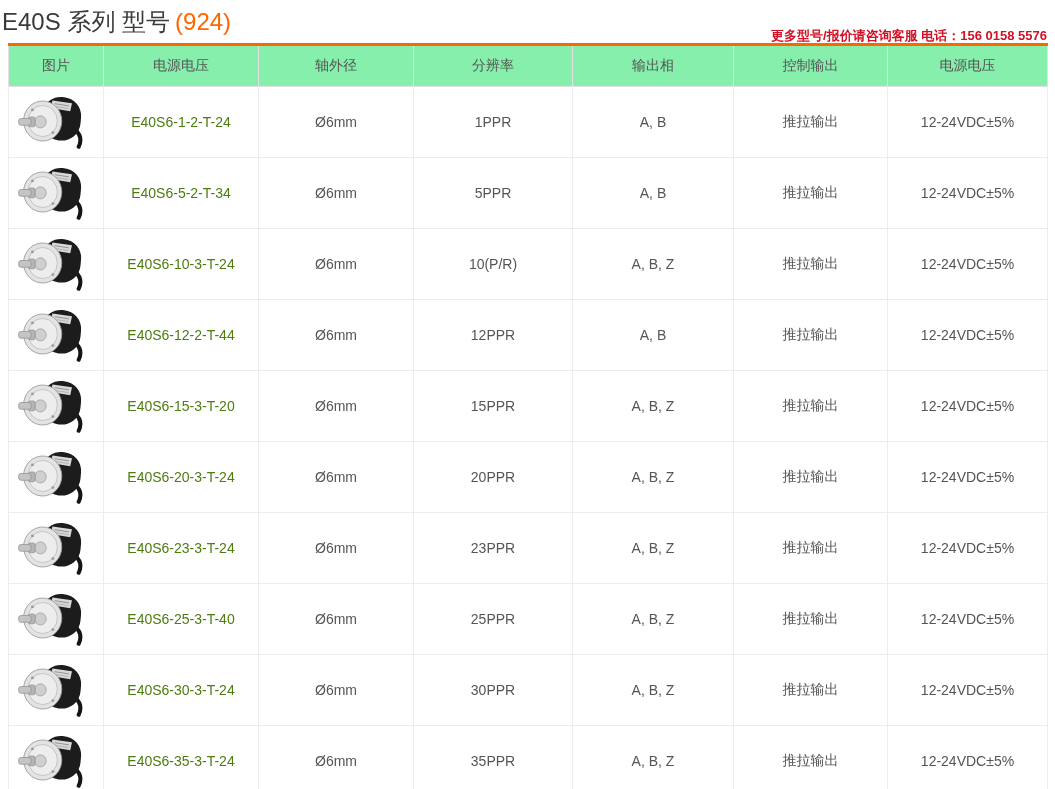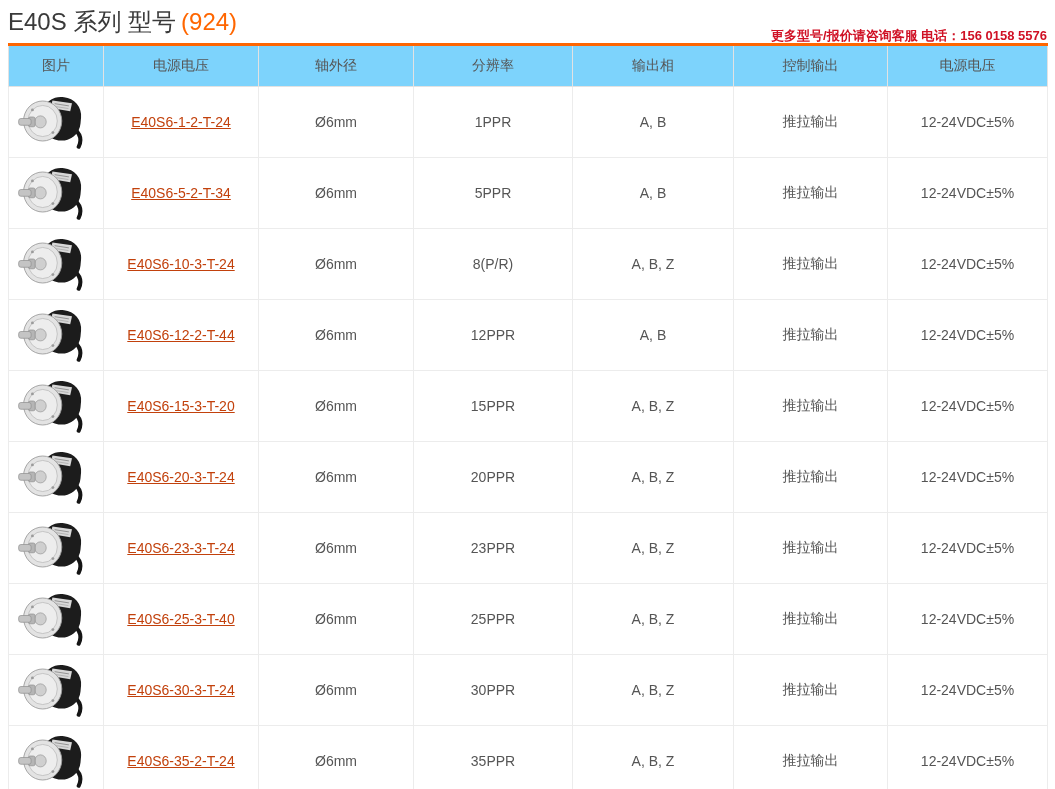--- a/index.html
+++ b/index.html
@@ -3,44 +3,44 @@
 <meta charset="utf-8">
 <style>
   * { margin:0; padding:0; box-sizing:border-box; }
   html, body {
     width:1055px; height:789px; overflow:hidden; background:#ffffff;
     font-family:"Liberation Sans","DejaVu Sans",sans-serif;
   }
   .topbar {
     height:43px;
     display:flex; align-items:center; justify-content:space-between;
-    padding:0 8px 0 8px;
+    padding:0 8px 0 2px;
   }
   .page-title { font-size:24px; color:#3a3a3a; white-space:nowrap; }
   .page-title .count { color:#ff6600; margin-left:5px; }
   .contact { font-size:13px; font-weight:bold; color:#d01125; white-space:nowrap;margin-top:29px; }
 
   table.models {
     border-collapse:collapse; table-layout:fixed;
     width:1039px; margin-left:8px;
     border-top:3px solid #ff6600;
   }
   table.models th {
-    background:#7dd3fc; height:42px;
+    background:#86efac; height:42px;
     font-weight:normal; font-size:14px; color:#555555;
     border:1px solid #e2e2e2; border-top:none;
     text-align:center; vertical-align:middle;
   }
   table.models td {
     height:71px; text-align:center; vertical-align:middle;
     font-size:14px; color:#555555;
     border:1px solid #ececec;
     background:#ffffff;
   }
-  a.model-link { color:#c2410c; text-decoration:underline; cursor:pointer; }
+  a.model-link { color:#4d7c0f; cursor:pointer; }
   .photo-wrap { display:inline-block; line-height:0; }
 </style>
 </head>
 <body>
 
 <div class="topbar">
   <div class="page-title">
     <span>E40S 系列 型号</span><span class="count">(924)</span>
   </div>
   <div class="contact">更多型号/报价请咨询客服 电话：156 0158 5576</div>
@@ -140,21 +140,21 @@
           <ellipse cx="27.5" cy="32" rx="6.5" ry="6.8" fill="#cfcfcf" stroke="#9a9a9a" stroke-width="0.8"></ellipse>
           <rect x="14" y="26.5" width="7.5" height="11" rx="2" fill="#b5b5b5" stroke="#8f8f8f" stroke-width="0.8"></rect>
           <rect x="3" y="28.2" width="14" height="7.6" rx="2.5" fill="#c4c4c4" stroke="#8f8f8f" stroke-width="0.8"></rect>
         </svg>
       </span>
     </td>
     <td>
       <a class="model-link">E40S6-10-3-T-24</a>
     </td>
     <td>Ø6mm</td>
-    <td>8(P/R)</td>
+    <td>10(P/R)</td>
     <td>A, B, Z</td>
     <td>推拉输出</td>
     <td>12-24VDC±5%</td>
   </tr>
       <tr>
     <td>
       <span class="photo-wrap">
         <svg width="80" height="56" viewBox="0 0 90 62">
           <path d="M66 40 Q 76 49 70.5 60" stroke="#141414" stroke-width="4.5" fill="none" stroke-linecap="round"></path>
           <rect x="29" y="4" width="44" height="49" rx="21" fill="#1c1c1c" transform="rotate(5 51 28)"></rect>
@@ -333,21 +333,21 @@
           <ellipse cx="30" cy="31" rx="16.5" ry="17.5" fill="#ededed" stroke="#c0c0c0" stroke-width="1"></ellipse>
           <circle cx="18.5" cy="18.5" r="1.6" fill="#9a9a9a"></circle>
           <circle cx="41.5" cy="44" r="1.6" fill="#9a9a9a"></circle>
           <ellipse cx="27.5" cy="32" rx="6.5" ry="6.8" fill="#cfcfcf" stroke="#9a9a9a" stroke-width="0.8"></ellipse>
           <rect x="14" y="26.5" width="7.5" height="11" rx="2" fill="#b5b5b5" stroke="#8f8f8f" stroke-width="0.8"></rect>
           <rect x="3" y="28.2" width="14" height="7.6" rx="2.5" fill="#c4c4c4" stroke="#8f8f8f" stroke-width="0.8"></rect>
         </svg>
       </span>
     </td>
     <td>
-      <a class="model-link">E40S6-35-2-T-24</a>
+      <a class="model-link">E40S6-35-3-T-24</a>
     </td>
     <td>Ø6mm</td>
     <td>35PPR</td>
     <td>A, B, Z</td>
     <td>推拉输出</td>
     <td>12-24VDC±5%</td>
   </tr>
     </tbody>
 </table>
 

